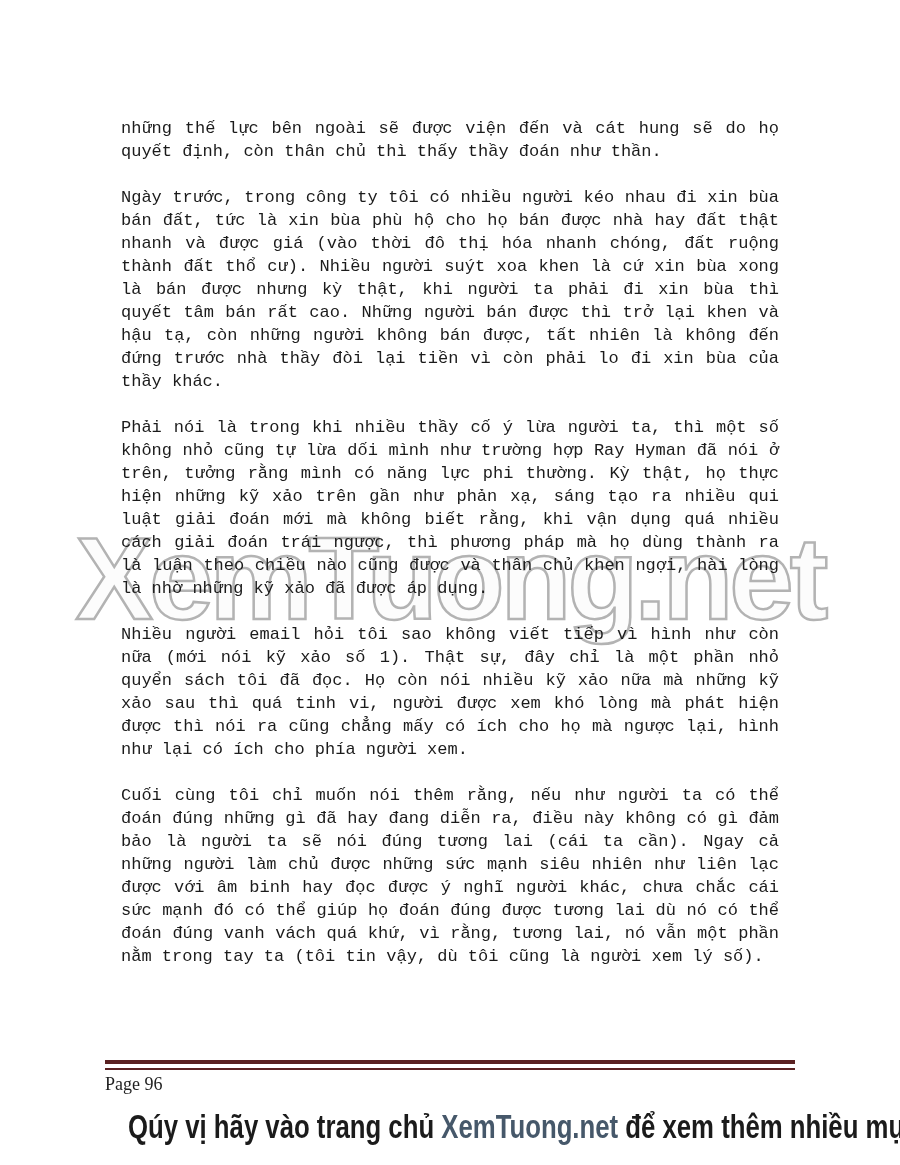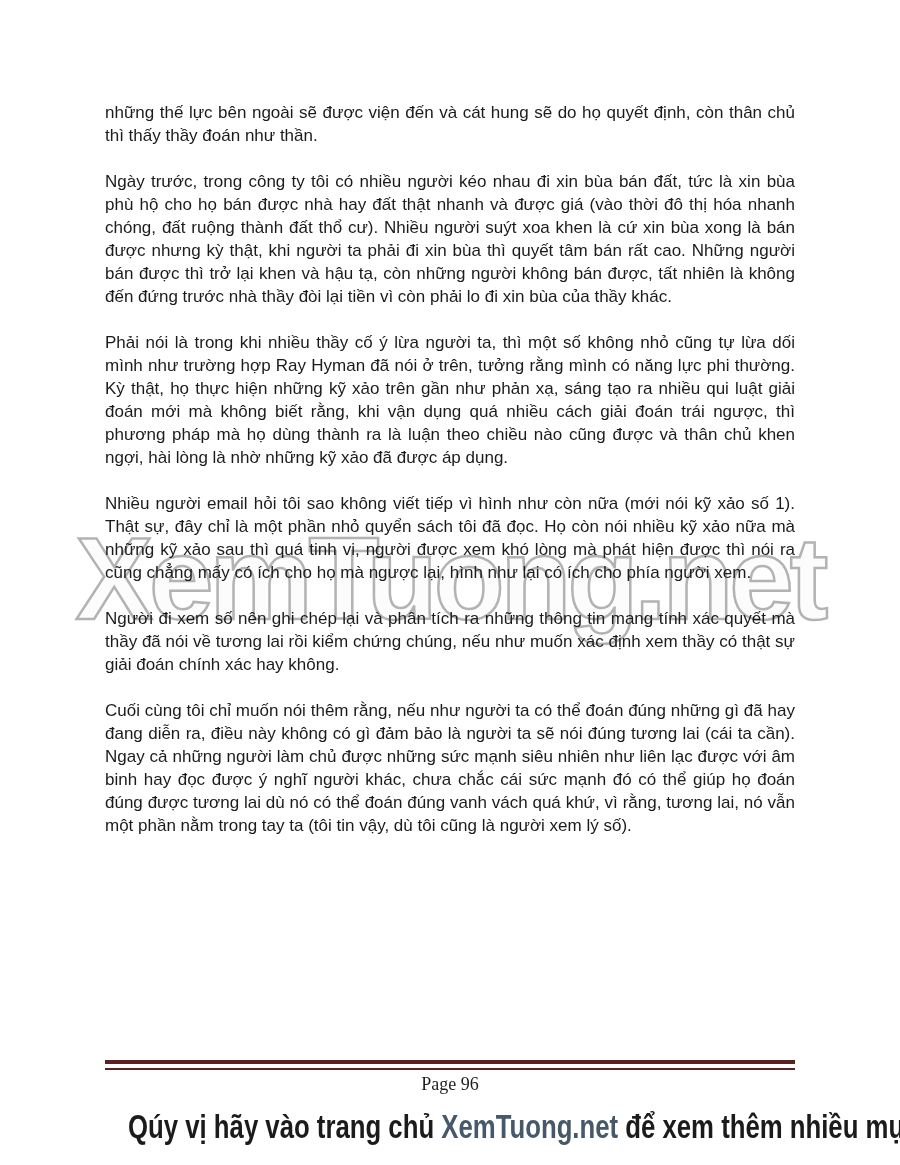--- a/index.html
+++ b/index.html
@@ -29,38 +29,38 @@
   }
 
   .content{
     position:absolute;
     top:101px;left:105px;width:690px;
     z-index:1;
     font-size:17px;
     line-height:23px;
     text-align:justify;
   }
-  .content p{margin:0;}
+  .content p{margin:16px;font-family:Liberation Mono, monospace;}
   .content p.gap{margin-top:23px;}
 
   .footer-rule{
     position:absolute;
     left:105px;top:1060px;width:690px;height:10px;
     background:linear-gradient(
       to bottom,
       var(--rule) 0 4.5px,
       #ffffff 4.5px 8px,
       var(--rule) 8px 10px
     );
     z-index:1;
   }
   .page-number{
     position:absolute;
     top:1074px;left:105px;width:690px;
-    text-align:center;
+    text-align:left;
     font-family:"Liberation Serif",serif;
     font-size:18px;
     color:#1f1f1f;
     z-index:1;
   }
 
   .banner{
     position:absolute;
     top:1108px;left:0;width:900px;
     text-align:center;
@@ -81,21 +81,20 @@
 </head>
 <body>
 
 <div class="watermark">XemTuong.net</div>
 
 <div class="content">
   <p>những thế lực bên ngoài sẽ được viện đến và cát hung sẽ do họ quyết định, còn thân chủ thì thấy thầy đoán như thần.</p>
   <p class="gap">Ngày trước, trong công ty tôi có nhiều người kéo nhau đi xin bùa bán đất, tức là xin bùa phù hộ cho họ bán được nhà hay đất thật nhanh và được giá (vào thời đô thị hóa nhanh chóng, đất ruộng thành đất thổ cư). Nhiều người suýt xoa khen là cứ xin bùa xong là bán được nhưng kỳ thật, khi người ta phải đi xin bùa thì quyết tâm bán rất cao. Những người bán được thì trở lại khen và hậu tạ, còn những người không bán được, tất nhiên là không đến đứng trước nhà thầy đòi lại tiền vì còn phải lo đi xin bùa của thầy khác.</p>
   <p class="gap">Phải nói là trong khi nhiều thầy cố ý lừa người ta, thì một số không nhỏ cũng tự lừa dối mình như trường hợp Ray Hyman đã nói ở trên, tưởng rằng mình có năng lực phi thường. Kỳ thật, họ thực hiện những kỹ xảo trên gần như phản xạ, sáng tạo ra nhiều qui luật giải đoán mới mà không biết rằng, khi vận dụng quá nhiều cách giải đoán trái ngược, thì phương pháp mà họ dùng thành ra là luận theo chiều nào cũng được và thân chủ khen ngợi, hài lòng là nhờ những kỹ xảo đã được áp dụng.</p>
   <p class="gap">Nhiều người email hỏi tôi sao không viết tiếp vì hình như còn nữa (mới nói kỹ xảo số 1). Thật sự, đây chỉ là một phần nhỏ quyển sách tôi đã đọc. Họ còn nói nhiều kỹ xảo nữa mà những kỹ xảo sau thì quá tinh vi, người được xem khó lòng mà phát hiện được thì nói ra cũng chẳng mấy có ích cho họ mà ngược lại, hình như lại có ích cho phía người xem.</p>
-  <p class="gap">Người đi xem số nên ghi chép lại và phân tích ra những thông tin mang tính xác quyết mà thầy đã nói về tương lai rồi kiểm chứng chúng, nếu như muốn xác định xem thầy có thật sự giải đoán chính xác hay không.</p>
   <p class="gap">Cuối cùng tôi chỉ muốn nói thêm rằng, nếu như người ta có thể đoán đúng những gì đã hay đang diễn ra, điều này không có gì đảm bảo là người ta sẽ nói đúng tương lai (cái ta cần). Ngay cả những người làm chủ được những sức mạnh siêu nhiên như liên lạc được với âm binh hay đọc được ý nghĩ người khác, chưa chắc cái sức mạnh đó có thể giúp họ đoán đúng được tương lai dù nó có thể đoán đúng vanh vách quá khứ, vì rằng, tương lai, nó vẫn một phần nằm trong tay ta (tôi tin vậy, dù tôi cũng là người xem lý số).</p>
 </div>
 
 <div class="footer-rule"></div>
 
 <div class="page-number">Page 96</div>
 
 <div class="banner">
   <span class="banner-inner"><span>Qúy vị hãy vào trang chủ </span><span class="banner-site">XemTuong.net</span><span> để xem thêm nhiều mục hay khác</span></span>
 </div>

